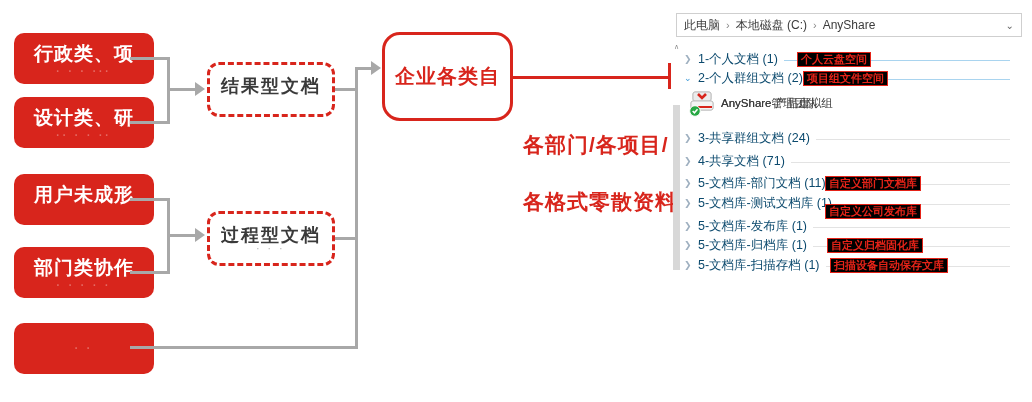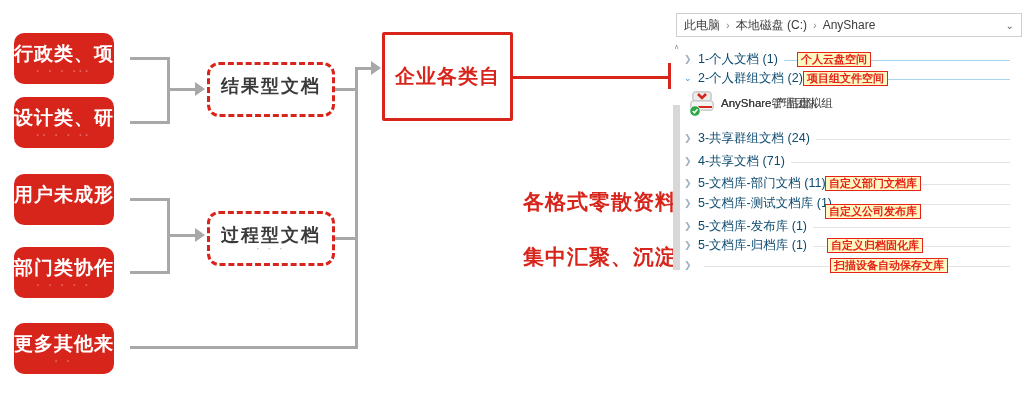--- a/index.html
+++ b/index.html
@@ -1,35 +1,35 @@
 <!DOCTYPE html>
 <html><head>
 <meta charset="utf-8">
 <style>
   html,body{margin:0;padding:0;background:#fff;}
   .stage{position:relative;width:1032px;height:402px;background:#fff;overflow:hidden;
          font-family:"Liberation Sans","DejaVu Sans",sans-serif;}
 
   
-  .src{position:absolute;left:14px;width:100px;height:51px;background:#D8251C;border-radius:10px;
+  .src{position:absolute;left:14px;width:140px;height:51px;background:#D8251C;border-radius:10px;
        color:#fff;display:flex;flex-direction:column;align-items:center;justify-content:center;
        font-weight:bold;font-size:19px;letter-spacing:1px;}
   .src .sub{font-size:10px;opacity:.32;line-height:7px;height:9px;margin-top:1px;letter-spacing:3px;}
   .s1{top:33px}.s2{top:97px}.s3{top:174px}.s4{top:247px}.s5{top:323px}
 
   
   .dashedbox{position:absolute;left:207px;width:128px;height:55px;border:3px dashed #D8251C;
        border-radius:12px;background:#fff;display:flex;flex-direction:column;align-items:center;
        justify-content:center;font-weight:bold;font-size:18px;color:#3a3a3a;letter-spacing:2px;box-sizing:border-box;}
   .dashedbox .sub{font-size:9px;color:#c3c3c3;height:7px;line-height:5px;letter-spacing:3px;}
   .d1{top:62px}.d2{top:211px}
 
   
   .mainbox{position:absolute;left:382px;top:32px;width:131px;height:89px;border:3px solid #D8251C;
-       border-radius:2px;background:#fff;display:flex;align-items:center;justify-content:center;
+       border-radius:18px;background:#fff;display:flex;align-items:center;justify-content:center;
        color:#D8251C;font-weight:bold;font-size:20px;letter-spacing:1px;box-sizing:border-box;}
 
   
   .conn{position:absolute;background:#A8A8A8;}
   .c1{left:130px;top:57px;width:40px;height:3px}
   .c2{left:130px;top:121px;width:40px;height:3px}
   .c3{left:167px;top:57px;width:3px;height:67px}
   .c4{left:167px;top:88px;width:30px;height:3px}
   .c5{left:130px;top:198px;width:40px;height:3px}
   .c6{left:130px;top:271px;width:40px;height:3px}
@@ -72,21 +72,21 @@
 
   .row{position:absolute;left:12px;right:22px;height:18px;display:flex;align-items:center;}
   .r1{top:42px}.r2{top:61px}.r3{top:121px}.r4{top:144px}.r5{top:166px}
   .r6{top:186px}.r7{top:209px}.r8{top:228px}.r9{top:248px}
   .row .chev{width:14px;flex:none;font-size:9px;color:#9FB0C0;}
   .row .chev.open{color:#3F9BD8;}
   .row .lbl{flex:none;font-size:12.5px;color:#0c4a6e;white-space:nowrap;}
   .row .leader{flex:1;height:0;border-top:1px solid #E3E3E3;margin-left:6px;position:relative;top:1px;}
   .row.blue .leader{border-top-color:#A9D4EF;}
   .row .ann{position:absolute;top:2px;font-size:11px;font-weight:bold;color:#E52318;
-       border:1px solid #E52318;background:#fef9c3;padding:0 3px;line-height:13px;white-space:nowrap;z-index:2;}
+       border:1px solid #E52318;background:#000000;padding:0 3px;line-height:13px;white-space:nowrap;z-index:2;}
   .r1 .ann{left:113px}.r2 .ann{left:119px}.r5 .ann{left:141px}
   .r6 .ann{left:141px;top:10px}.r8 .ann{left:143px}.r9 .ann{left:146px}
 
   .group{position:absolute;left:16px;top:80px;right:16px;height:40px;}
   .gitem{position:absolute;top:2px;display:flex;align-items:center;gap:6px;
        font-size:11.5px;color:#3c3c3c;white-space:nowrap;}
   .g1{left:0}.g2{left:167}
 </style>
 </head>
 <body>
@@ -103,21 +103,20 @@
   </div>
   <div class="src s4">
     <span>部门类协作</span>
     <span class="sub">· · ·   · ·</span>
   </div>
   <div class="src s3">
     <span>用户未成形</span>
     <span class="sub"></span>
   </div>
   <div class="src s5">
-    <span>更多其他来</span>
     <span class="sub">·     ·</span>
   </div>
 
   <div class="conn c1"></div>
   <div class="conn c2"></div>
   <div class="conn c3"></div>
   <div class="conn c4"></div>
   <div class="arrowhead a1"></div>
   <div class="conn c5"></div>
   <div class="conn c6"></div>
@@ -140,22 +139,22 @@
     <span class="sub"></span>
   </div>
 
   <div class="mainbox">
     <span>企业各类自</span>
   </div>
 
   <div class="redline rl1"></div>
   <div class="redline rl2"></div>
 
+  <div class="caption cap1">各部门/各项目/</div>
   <div class="caption cap2">各格式零散资料</div>
-  <div class="caption cap3">集中汇聚、沉淀</div>
 
   <div class="explorer">
 
     <div class="addrbar">
       <span class="crumb">此电脑</span>
       <span class="sep">›</span>
       <span class="crumb">本地磁盘 (C:)</span>
       <span class="sep">›</span>
       <span class="crumb">AnyShare</span>
       <span class="dd">⌄</span>
@@ -239,18 +238,19 @@
 
     <div class="row r8">
       <span class="chev">❯</span>
       <span class="lbl">5-文档库-归档库 (1)</span>
       <span class="leader"></span>
       <span class="ann">自定义归档固化库</span>
     </div>
 
     <div class="row r9">
       <span class="chev">❯</span>
+      <span class="lbl">5-文档库-扫描存档 (1)</span>
       <span class="leader"></span>
       <span class="ann">扫描设备自动保存文库</span>
     </div>
 
   </div>
 </div>
 
 </body></html>

